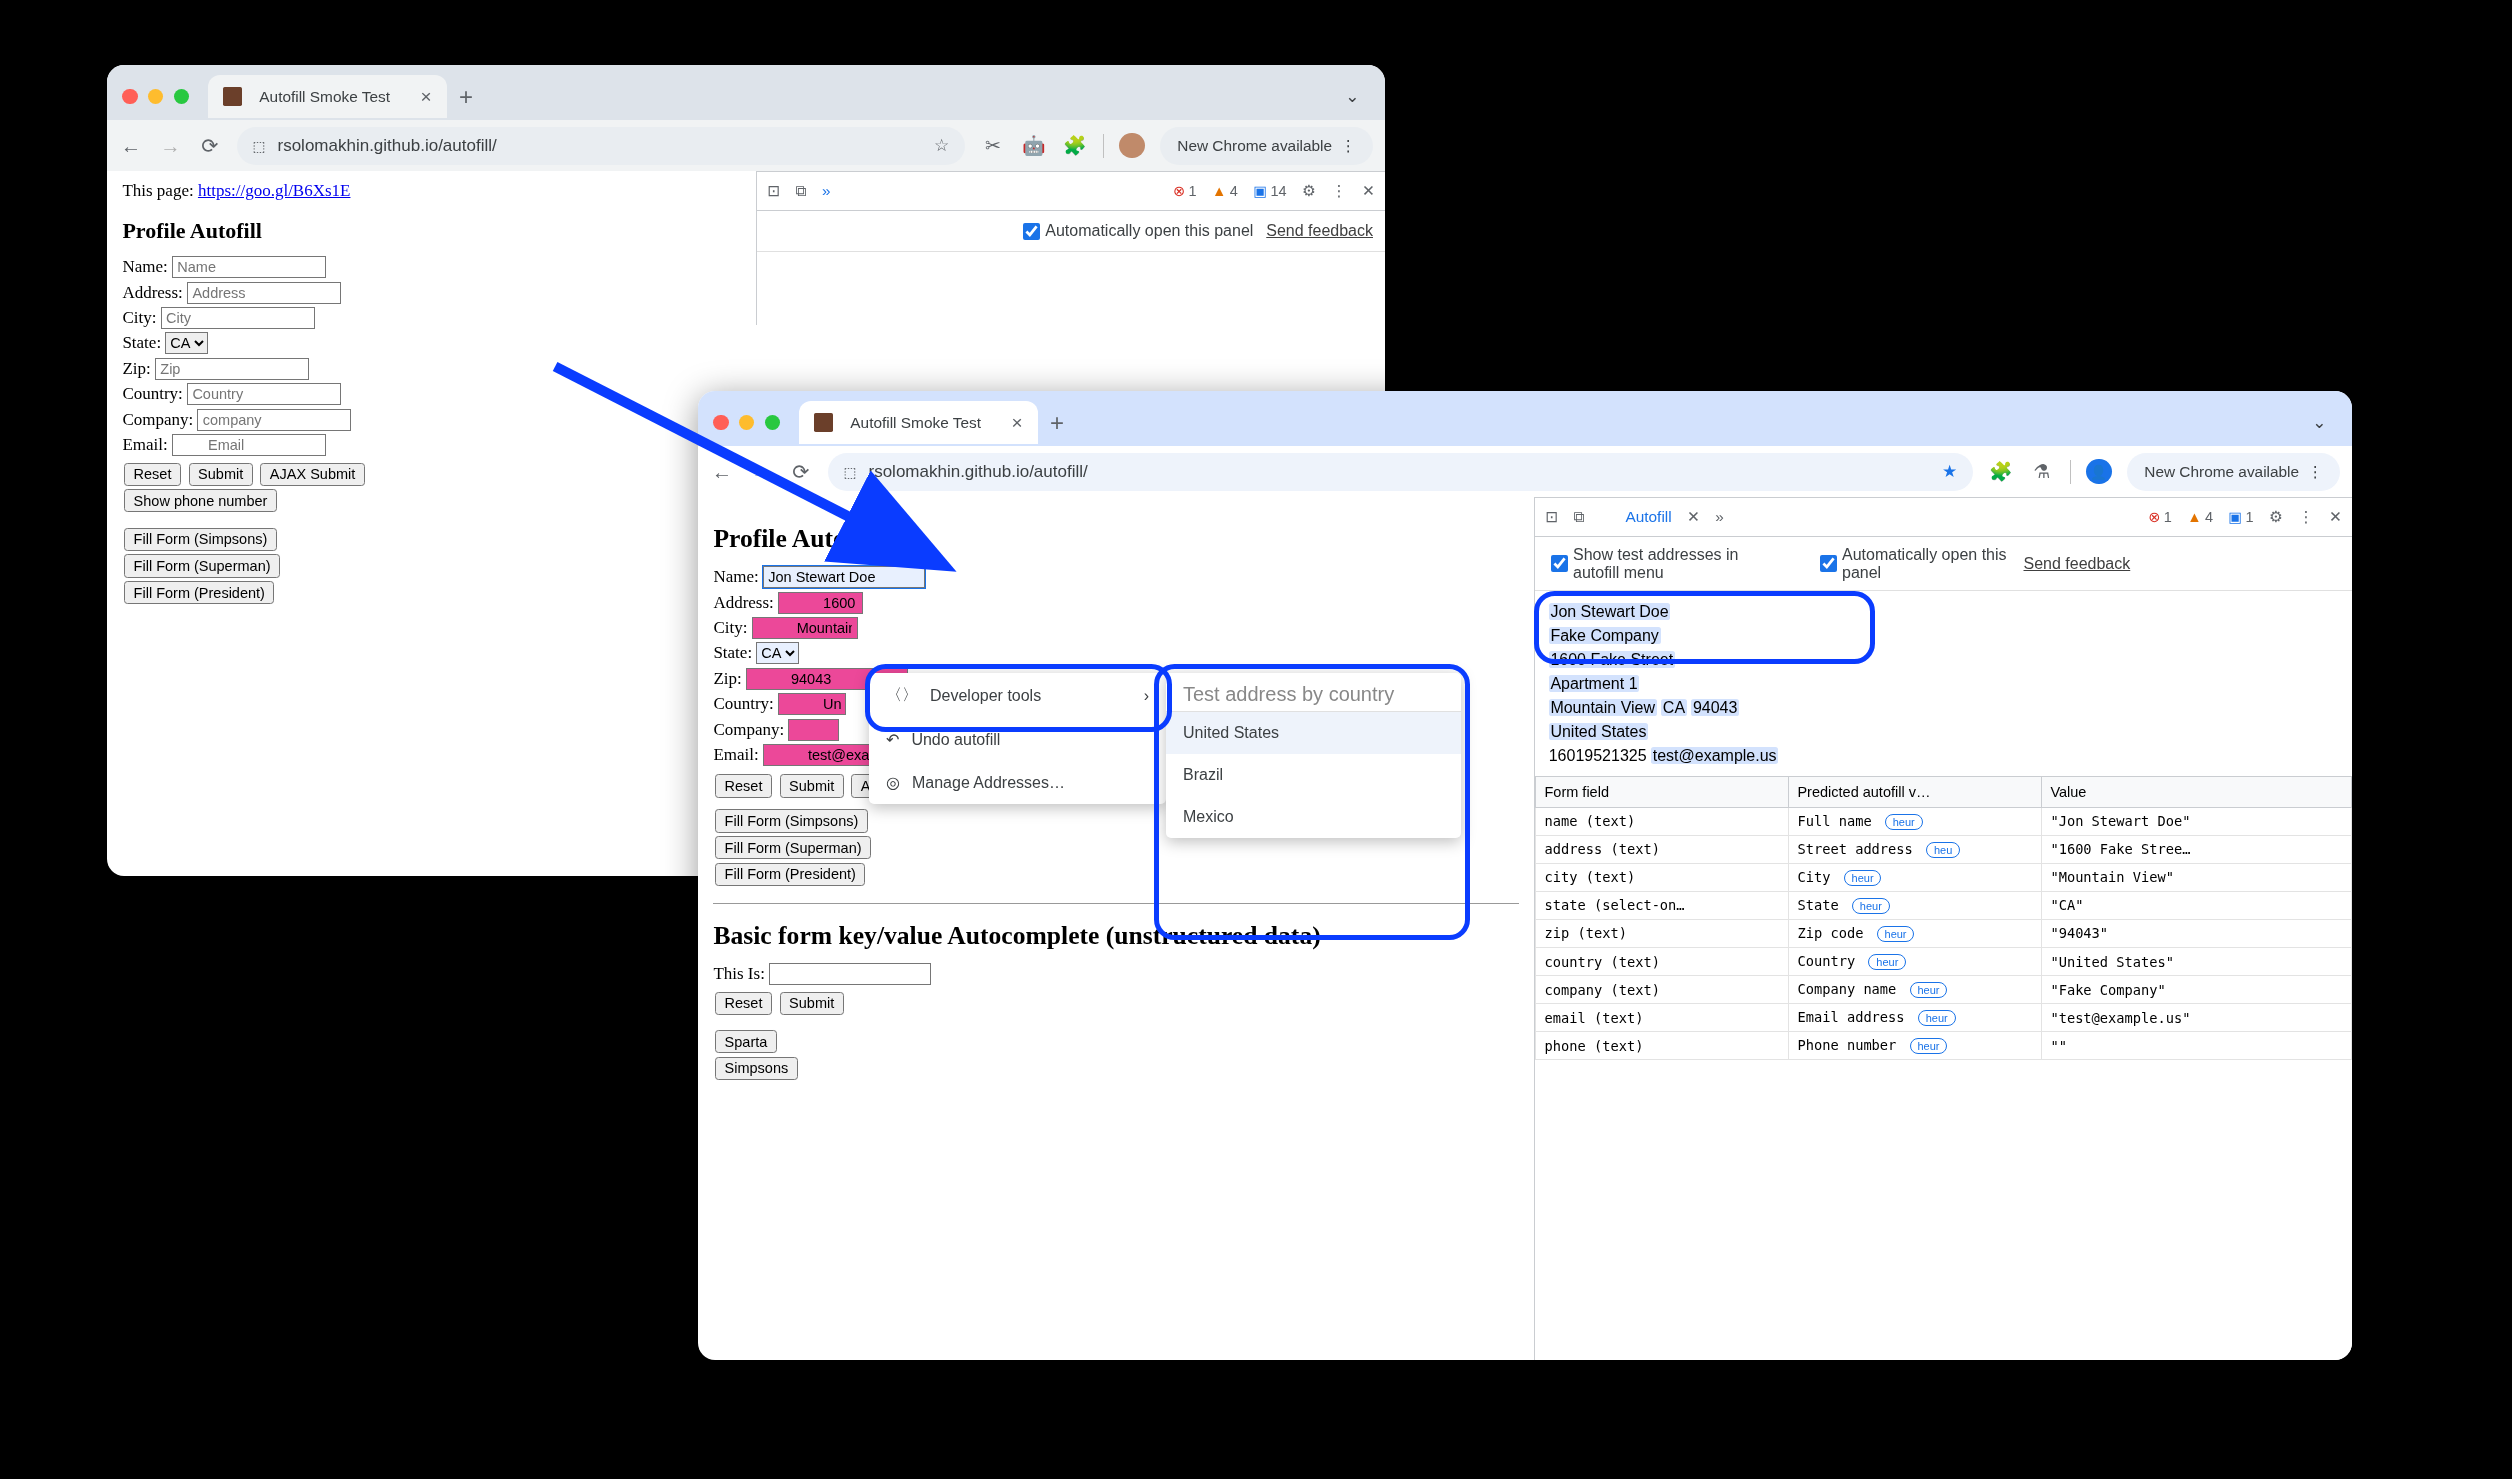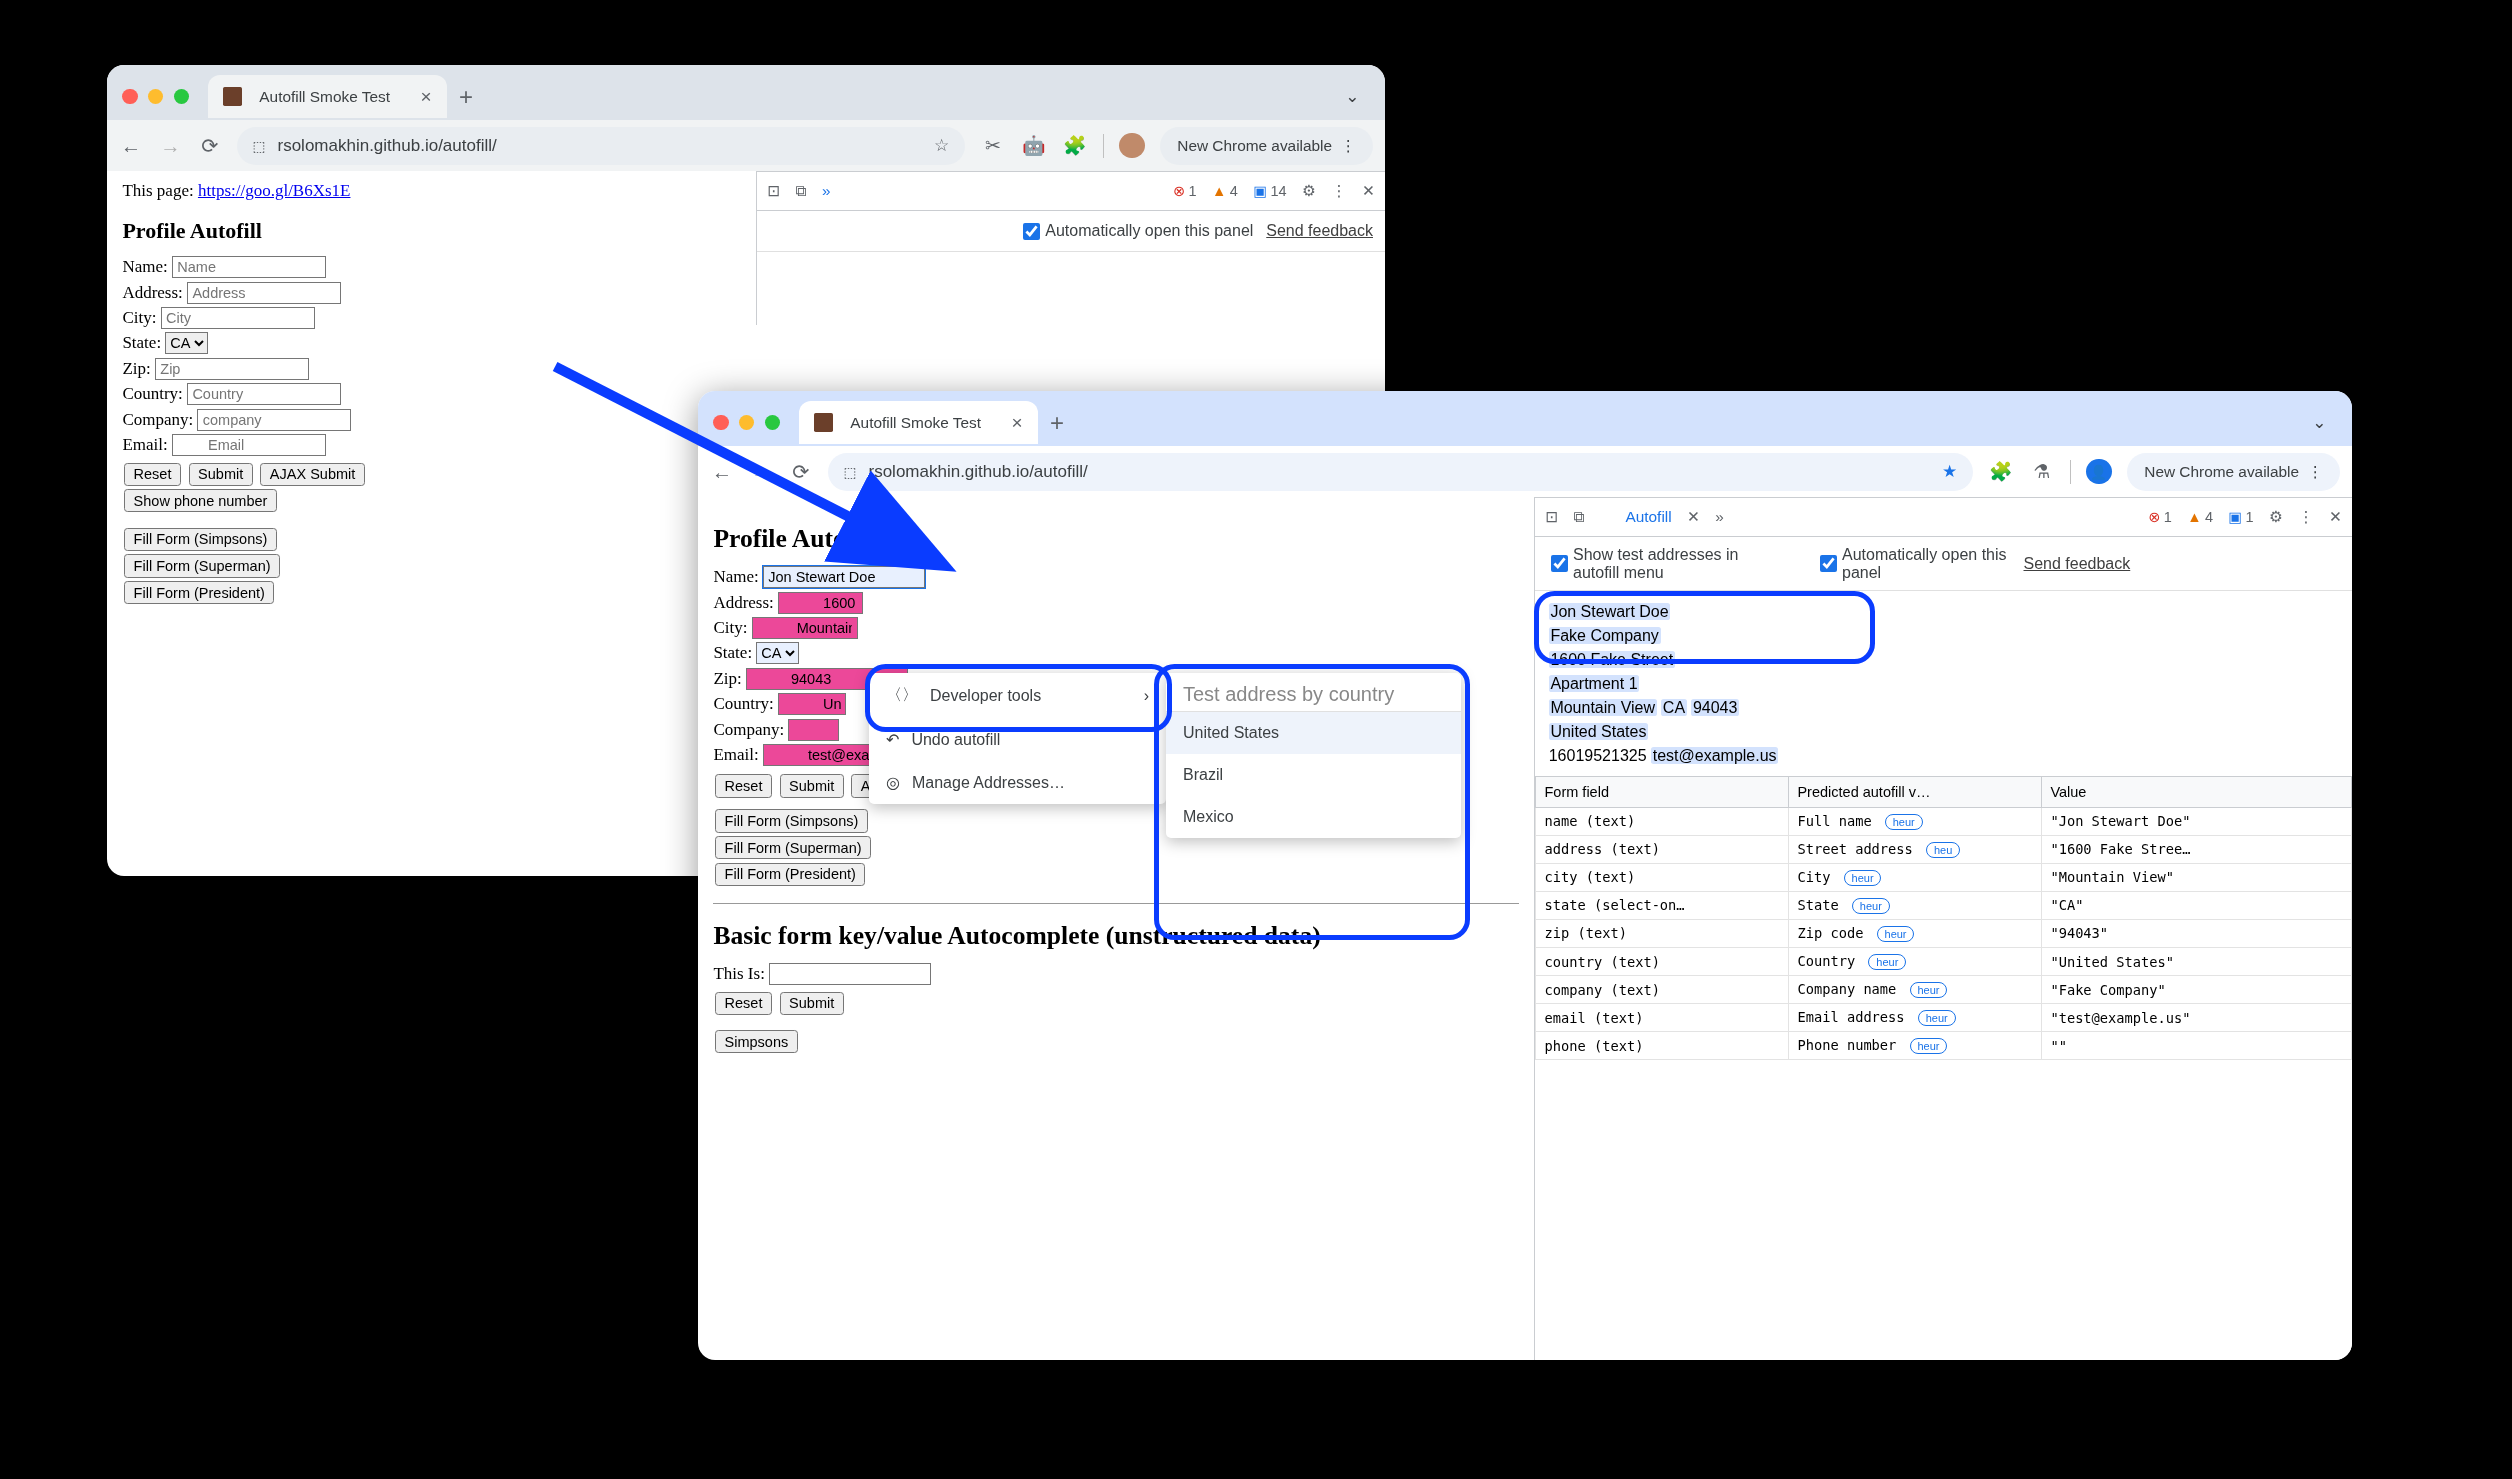--- a/index.html
+++ b/index.html
@@ -335,20 +335,21 @@
     <div><button class="fbtn">Fill Form (President)</button></div>
     <hr style="margin:15.4px 0; border:none; border-top:0.9px solid #999;">
     <h2 class="pb big">Basic form key/value Autocomplete (unstructured data)</h2>
     <div class="form-row"><label>This Is:</label>
       <input class="tx" style="width: 162px;"></div>
     <div style="margin-top:5.1px">
       <button class="fbtn">Reset</button>
       <button class="fbtn">Submit</button>
     </div>
     <div style="height:12px"></div>
+    <div><button class="fbtn">Sparta</button></div>
     <div><button class="fbtn">Simpsons</button></div>
   </div>
 
   <div class="ctx-popup" style="left:171px; top:282px; width:297px;">
     <div class="ctx-row">
       <span>〈〉</span>
       <span>Developer tools</span>
       <span style="margin-left:auto">›</span>
     </div>
     <div class="ctx-row">

